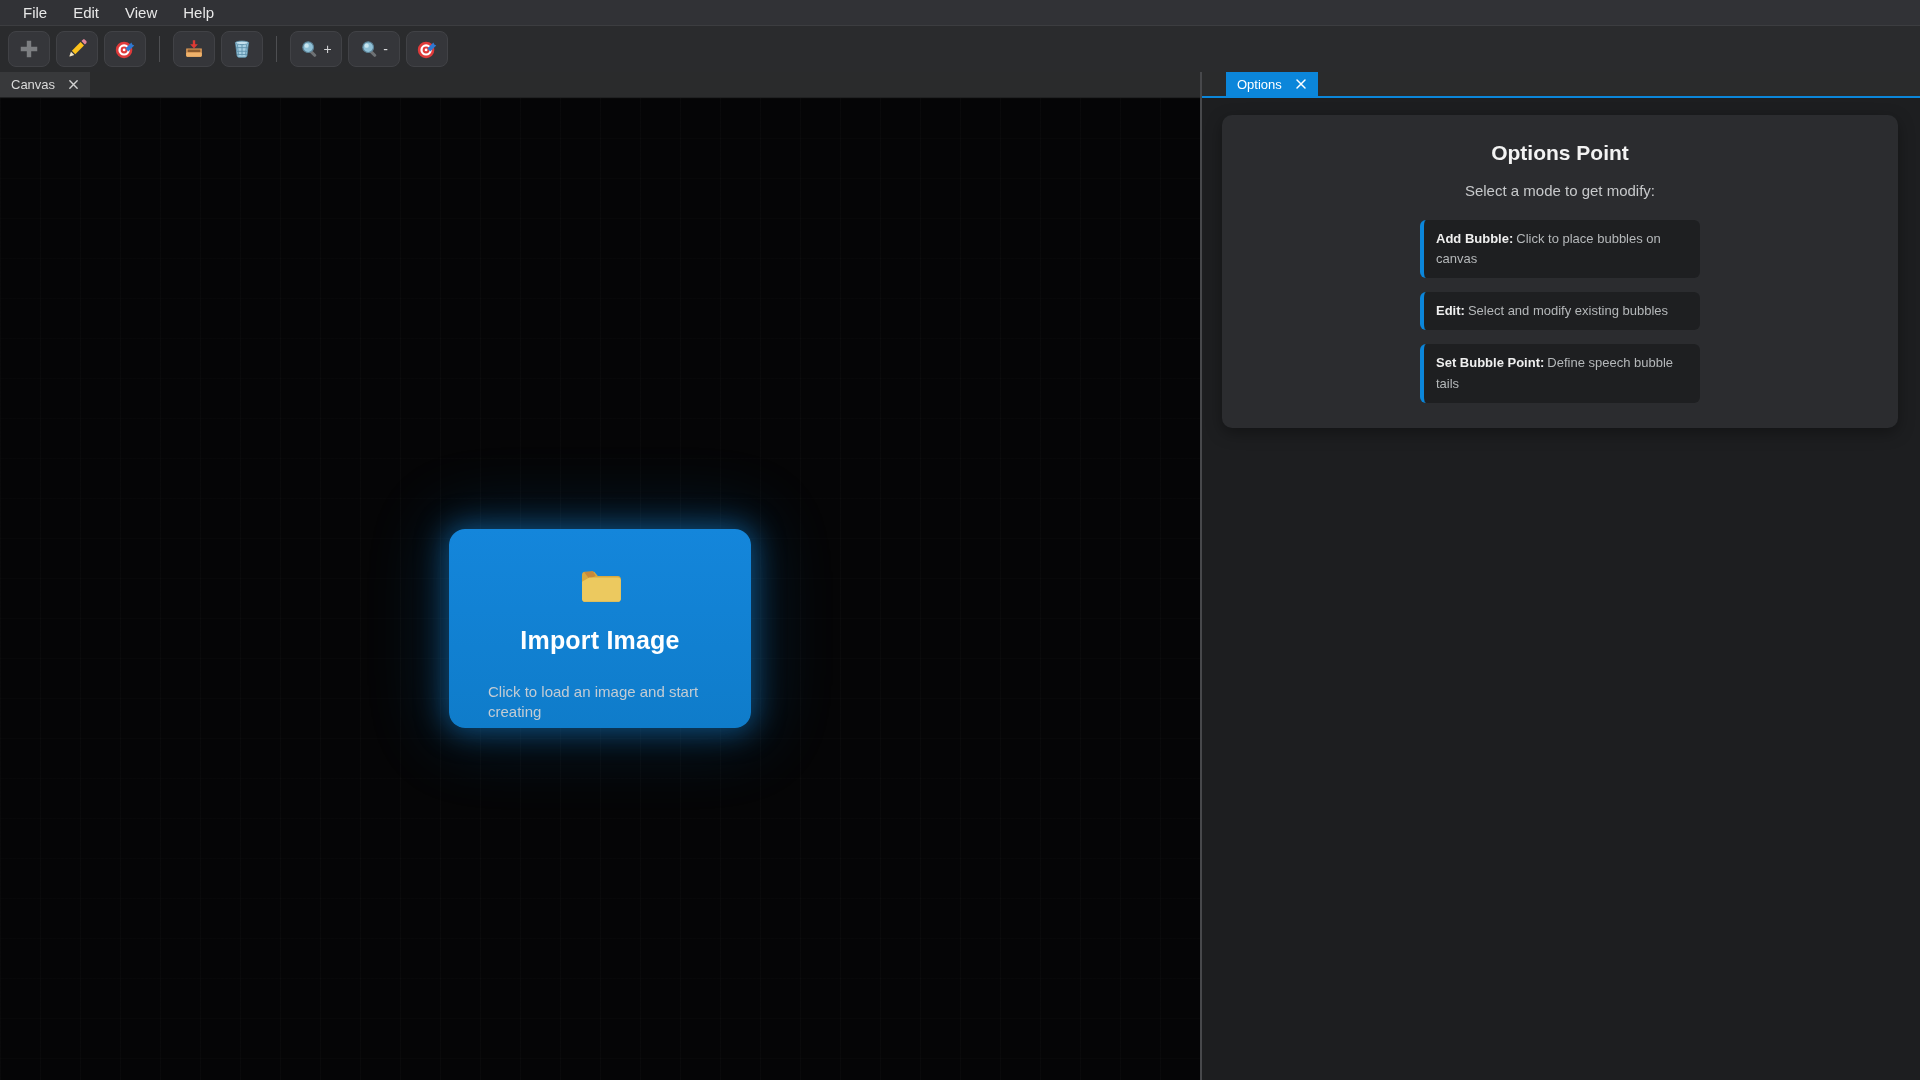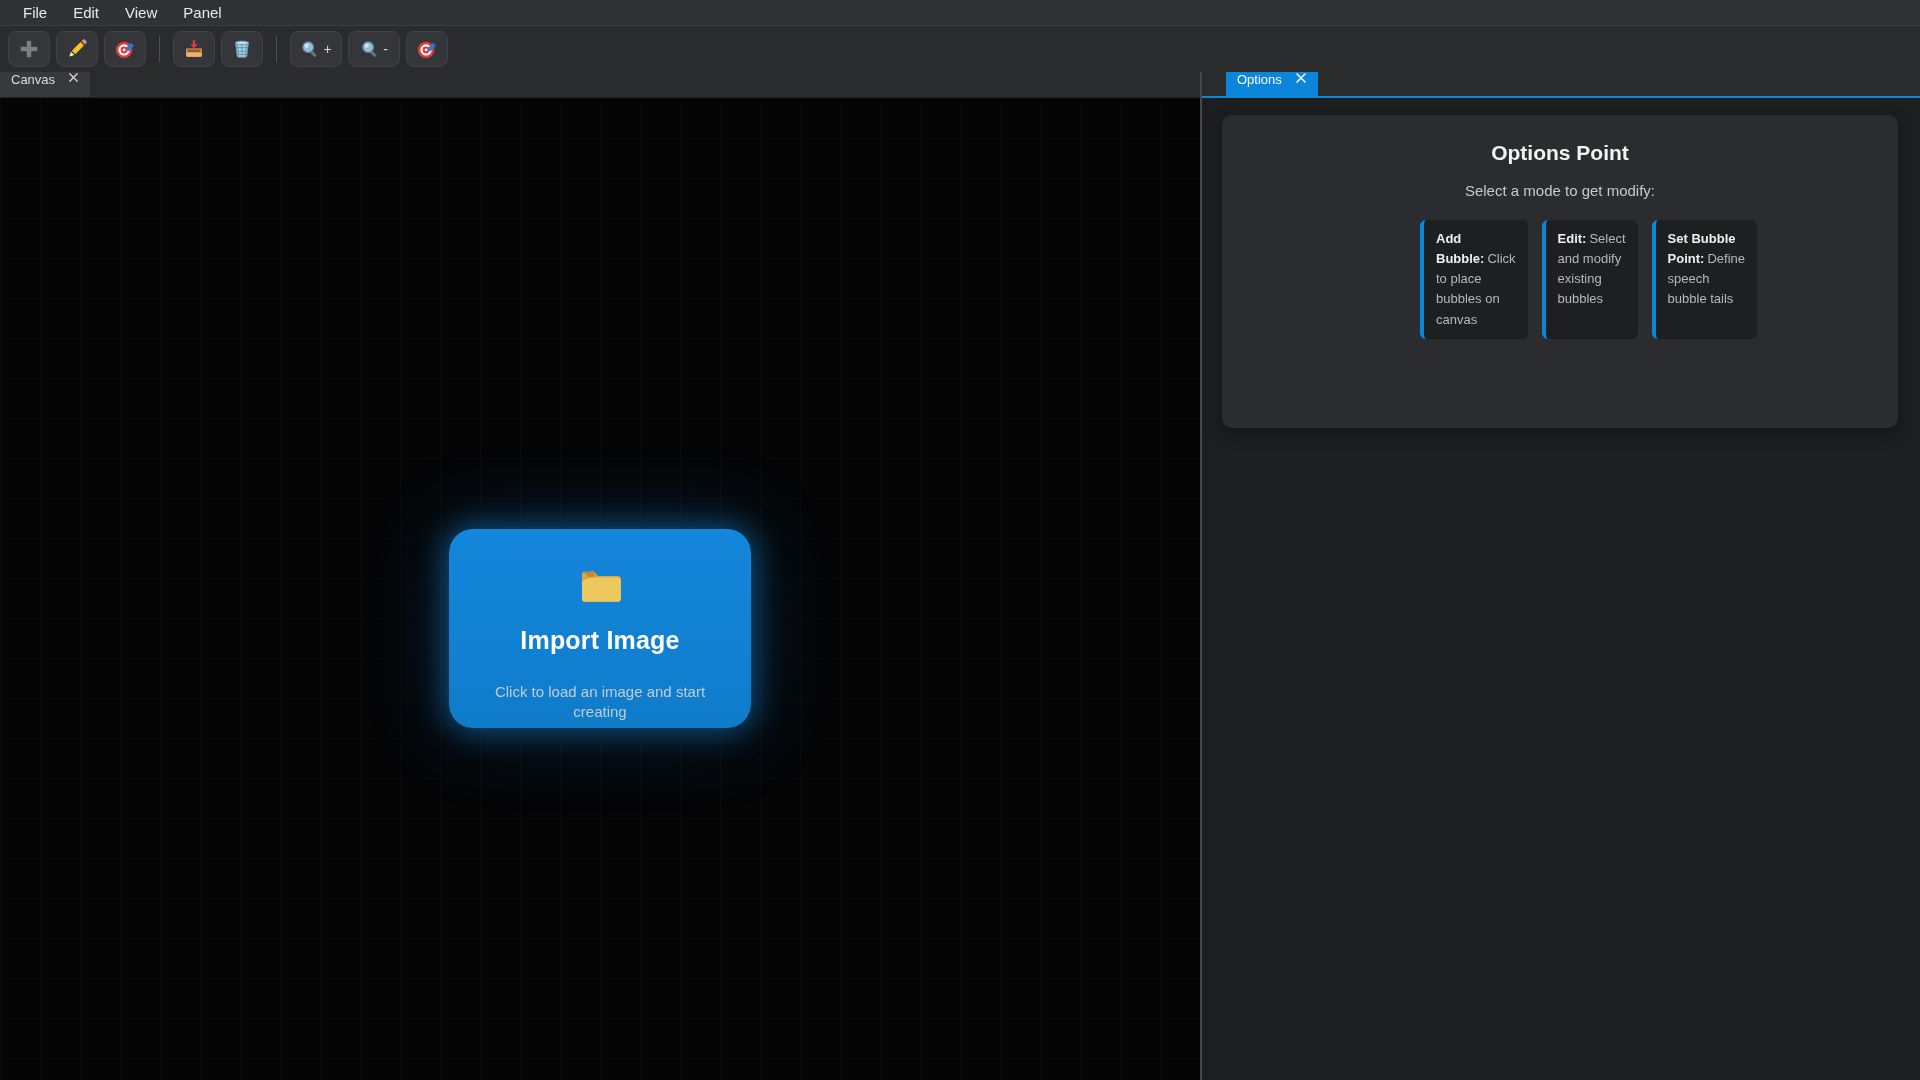--- a/index.html
+++ b/index.html
@@ -43,77 +43,77 @@
   .pane-right { flex:1 1 auto; display:flex; flex-direction:column; min-width:0; }
 
   
   .tabstrip {
     height:26px; background:#2a2b2c; display:flex; align-items:stretch;
     flex:0 0 auto;
   }
   .tabstrip.left { border-bottom:1px solid #202122; }
   .tabstrip.right { border-bottom:2px solid var(--accent,#0b86da);padding-left:24px; }
   .tab {
-    display:flex; align-items:flex-start; gap:13px; padding:0 11px;
+    display:flex; align-items:center; gap:13px; padding:0 11px;
     font-size:13px; cursor:pointer;
   }
   .tab.plain { background:#38393b; color:#dadada; }
   .tab.active { background:var(--accent,#0b86da); color:#ffffff; }
   .tab .x { display:flex; align-items:center; cursor:pointer; }
 
   
   .canvas {
     flex:1 1 auto; position:relative; min-height:0;
     background-color:#050506;
     background-image:
       repeating-linear-gradient(to right, rgba(255,255,255,0.020) 0 1px, transparent 1px 40px),
       repeating-linear-gradient(to bottom, rgba(255,255,255,0.013) 0 1px, transparent 1px 40px);
   }
   .import-card {
     position:absolute; left:449px; top:431px; width:302px; height:199px;
     background:linear-gradient(180deg, #1486db 0%, var(--import-card,#0f7cca) 100%);
-    border-radius:24px; display:flex; flex-direction:column; align-items:center;
-    cursor:pointer; text-align:center;
+    border-radius:16px; display:flex; flex-direction:column; align-items:center;
+    cursor:pointer; 
     box-shadow:0 0 28px 4px rgba(19,129,211,0.50), 0 0 70px 14px rgba(19,129,211,0.20);
   }
   .import-card .folder { margin-top:34px; }
   .import-card .title { margin-top:13px; font-size:25px; font-weight:bold; color:#ffffff; letter-spacing:0.2px; }
   .import-card .subtitle {
     margin-top:27px; width:224px; font-size:15px; line-height:1.33;
     color:#c3ccd4;
   }
 
   
   .panel-body { flex:1 1 auto; background:#1d1e20; min-height:0; }
   .options-card {
     margin:17px 20px 0 20px; width:676px; height:313px;
     background:#2b2c2f; border-radius:10px;
     box-shadow:0 5px 16px rgba(0,0,0,0.35);
     display:flex; flex-direction:column; align-items:center;
   }
   .options-card .op-title { margin-top:26px; font-size:21px; font-weight:bold; color:#f3f3f3; }
   .options-card .op-sub { margin-top:17px; font-size:15px; color:#c7c9cb; }
-  .modes { margin-top:21px; width:280px; display:flex; flex-direction:row; gap:14px; }
+  .modes { margin-top:21px; width:280px; display:flex; flex-direction:column; gap:14px; }
   .mode {
     background:#1e1f21; border-left:4px solid var(--accent,#0b86da);
     border-radius:6px; padding:9px 12px; font-size:13px; line-height:1.55;
     color:#b5b8ba;
   }
   .mode b { color:#efefef; margin-right:3px; }
 </style>
 </head>
 <body>
 
 <div class="app">
 
   <div class="menubar">
     <div class="menu-item">File</div>
     <div class="menu-item">Edit</div>
     <div class="menu-item">View</div>
-    <div class="menu-item">Panel</div>
+    <div class="menu-item">Help</div>
   </div>
 
   <div class="toolbar">
     <div class="tool">
       <span>
         <svg width="22" height="22" viewBox="0 0 24 24">
             <path d="M9.6 3h4.8v6.6H21v4.8h-6.6V21H9.6v-6.6H3V9.6h6.6z" fill="#7c7e81"></path>
           </svg>
       </span>
     </div>

